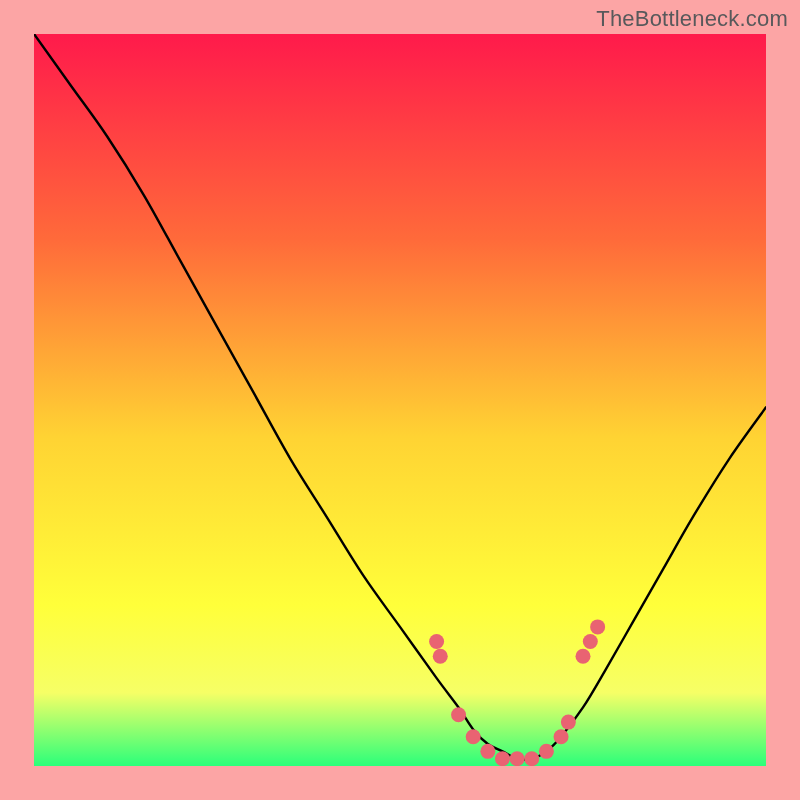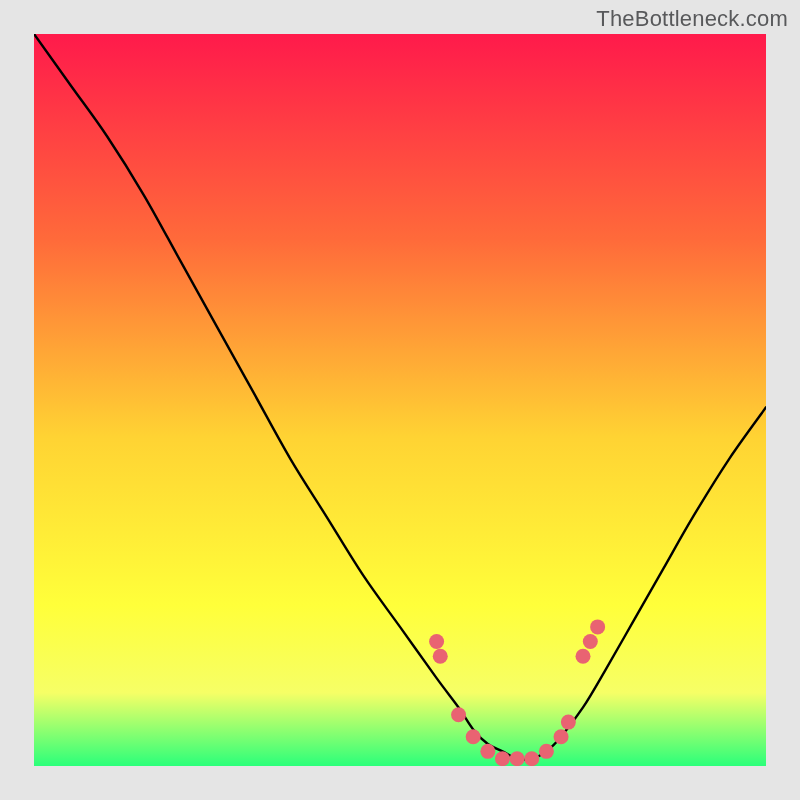--- a/index.html
+++ b/index.html
@@ -1,16 +1,16 @@
 <!DOCTYPE html>
 <html><head>
 <meta charset="utf-8">
 <style>
   html,body{margin:0;padding:0;width:800px;height:800px;background:#000;font-family:Arial,Helvetica,sans-serif;overflow:hidden}
-  .frame{position:absolute;left:0;top:0;width:800px;height:800px;background:#e5e5e5}
+  .frame{position:absolute;left:0;top:0;width:800px;height:800px;background:#fca5a5}
   .plot{position:absolute;left:34px;top:34px;width:732px;height:732px}
   .watermark{position:absolute;top:6px;right:12px;color:#58595b;font-size:22px;font-weight:400;letter-spacing:0.2px}
 </style>
 </head>
 <body>
 
 <div class="frame">
   <div class="watermark">TheBottleneck.com</div>
   <svg class="plot" viewBox="0 0 732 732" preserveAspectRatio="none">
     <defs>

